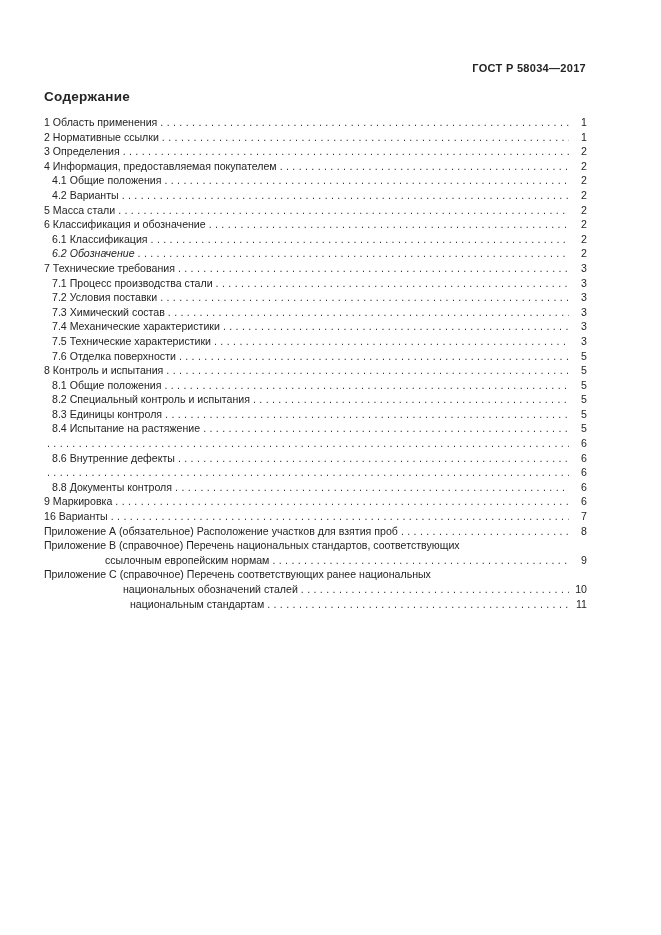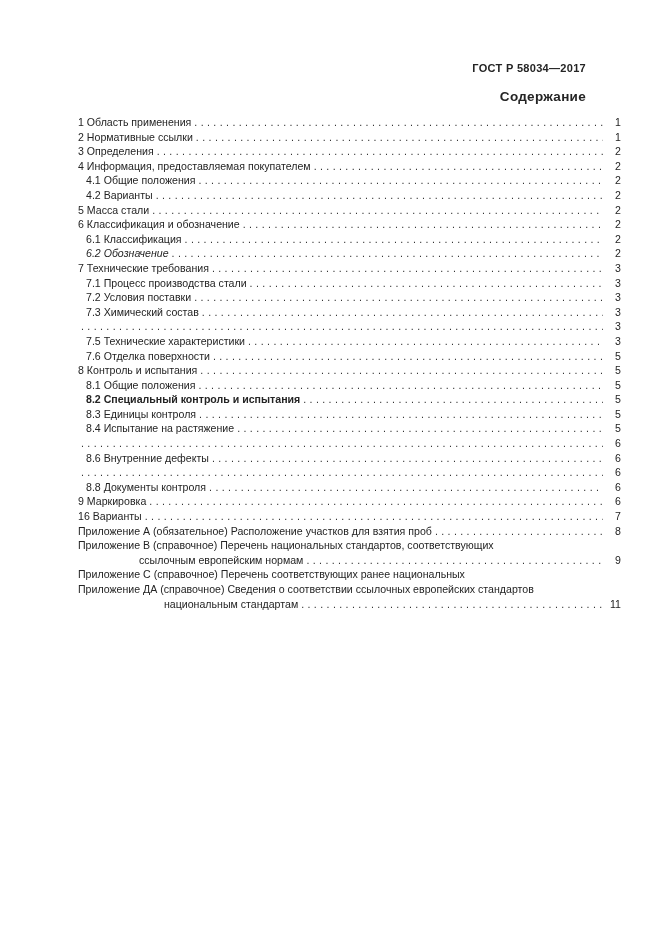--- a/index.html
+++ b/index.html
@@ -20,33 +20,32 @@
     font-weight: bold;
     letter-spacing: 0.3px;
     white-space: nowrap;
   }
   .doc-title {
     position: absolute;
     top: 89px;
     left: 44px;
     width: 542px;
     margin: 0;
-    text-align: right;
+    text-align: left;
     font-size: 13.5px;
     font-weight: bold;
     letter-spacing: 0.3px;
   }
   .toc {
     position: absolute;
     top: 115px;
     left: 44px;
     width: 543px;
     font-size: 10.6px;
     line-height: 14.6px;
-    margin-left: 34px;
   }
   .toc-row {
     display: flex;
     align-items: baseline;
     height: 14.6px;
     white-space: nowrap;
   }
   .toc-text { flex: 0 0 auto; }
   .toc-leader {
     flex: 1 1 auto;
@@ -146,20 +145,21 @@
         <span class="toc-text" style="padding-left: 8px;">7.2 Условия поставки</span>
         <span class="toc-leader"></span>
         <span class="toc-page">3</span>
       </div>
       <div class="toc-row">
         <span class="toc-text" style="padding-left: 8px;">7.3 Химический состав</span>
         <span class="toc-leader"></span>
         <span class="toc-page">3</span>
       </div>
       <div class="toc-row">
+        <span class="toc-text" style="padding-left: 8px;">7.4 Механические характеристики</span>
         <span class="toc-leader"></span>
         <span class="toc-page">3</span>
       </div>
       <div class="toc-row">
         <span class="toc-text" style="padding-left: 8px;">7.5 Технические характеристики</span>
         <span class="toc-leader"></span>
         <span class="toc-page">3</span>
       </div>
       <div class="toc-row">
         <span class="toc-text" style="padding-left: 8px;">7.6 Отделка поверхности</span>
@@ -170,21 +170,21 @@
         <span class="toc-text">8 Контроль и испытания</span>
         <span class="toc-leader"></span>
         <span class="toc-page">5</span>
       </div>
       <div class="toc-row">
         <span class="toc-text" style="padding-left: 8px;">8.1 Общие положения</span>
         <span class="toc-leader"></span>
         <span class="toc-page">5</span>
       </div>
       <div class="toc-row">
-        <span class="toc-text" style="padding-left: 8px; font-weight: bold;">8.2 Специальный контроль и испытания</span>
+        <span class="toc-text" style="padding-left: 8px;">8.2 Специальный контроль и испытания</span>
         <span class="toc-leader"></span>
         <span class="toc-page">5</span>
       </div>
       <div class="toc-row">
         <span class="toc-text" style="padding-left: 8px;">8.3 Единицы контроля</span>
         <span class="toc-leader"></span>
         <span class="toc-page">5</span>
       </div>
       <div class="toc-row">
         <span class="toc-text" style="padding-left: 8px;">8.4 Испытание на растяжение</span>
@@ -229,21 +229,23 @@
       </div>
       <div class="toc-row">
         <span class="toc-text" style="padding-left: 61px;">ссылочным европейским нормам</span>
         <span class="toc-leader"></span>
         <span class="toc-page">9</span>
       </div>
       <div class="toc-row">
         <span class="toc-text">Приложение С (справочное) Перечень соответствующих ранее национальных</span>
       </div>
       <div class="toc-row">
-        <span class="toc-text">Приложение ДА (справочное) Сведения о соответствии ссылочных европейских стандартов</span>
+        <span class="toc-text" style="padding-left: 79px;">национальных обозначений сталей</span>
+        <span class="toc-leader"></span>
+        <span class="toc-page">10</span>
       </div>
       <div class="toc-row">
         <span class="toc-text" style="padding-left: 86px;">национальным стандартам</span>
         <span class="toc-leader"></span>
         <span class="toc-page">11</span>
       </div>
     </div>
   <div class="doc-footer">III</div>
 </div>
 

